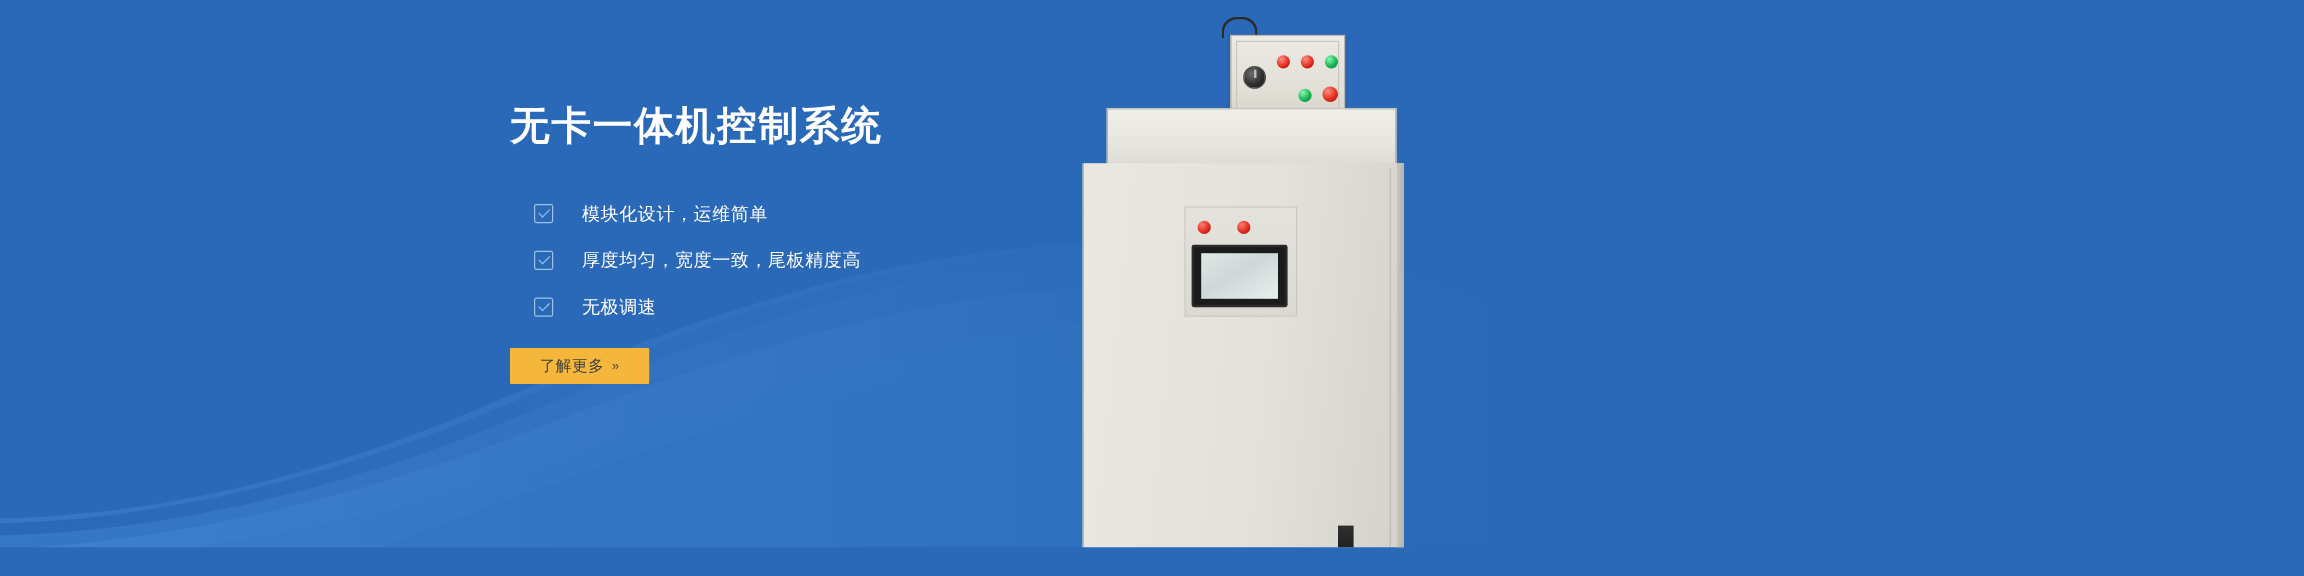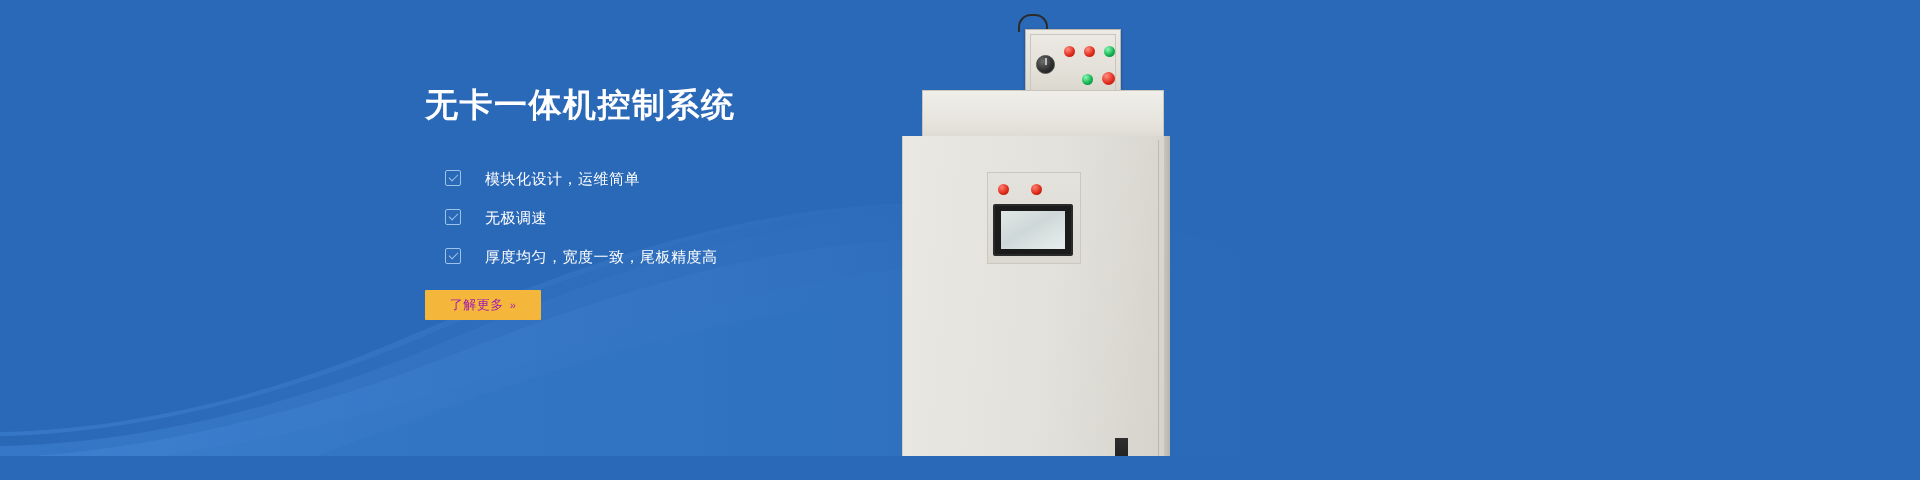--- a/index.html
+++ b/index.html
@@ -41,21 +41,21 @@
     transform:rotate(-45deg);
   }
   .feature-text{
     font-size:15px;color:#ffffff;line-height:1;letter-spacing:.5px;
     white-space:nowrap;
   }
   .cta-wrap{margin-top:23px;}
   .cta-button{
     display:inline-flex;align-items:center;justify-content:center;
     width:116px;height:30px;
-    background:#f4b73c;color:#a21caf;
+    background:#f4b73c;color:#404040;
     font-size:13px;letter-spacing:.5px;
     border:none;border-radius:1px;cursor:pointer;
     font-family:"Liberation Sans","DejaVu Sans",sans-serif;
   }
   .cta-label{margin-right:6px;}
   .cta-chev{font-size:11px;opacity:.95;}
 
   
   .machine{
     position:absolute;left:900px;top:0;width:290px;height:480px;
@@ -179,26 +179,26 @@
 
     <ul class="feature-list">
 
       <li class="feature-item">
         <span class="check-box"></span>
         <span class="feature-text">模块化设计，运维简单</span>
       </li>
 
       <li class="feature-item">
         <span class="check-box"></span>
-        <span class="feature-text">无极调速</span>
+        <span class="feature-text">厚度均匀，宽度一致，尾板精度高</span>
       </li>
 
       <li class="feature-item">
         <span class="check-box"></span>
-        <span class="feature-text">厚度均匀，宽度一致，尾板精度高</span>
+        <span class="feature-text">无极调速</span>
       </li>
 
     </ul>
 
     <div class="cta-wrap">
       <button class="cta-button">
         <span class="cta-label">了解更多</span>
         <span class="cta-chev">»</span>
       </button>
     </div>

